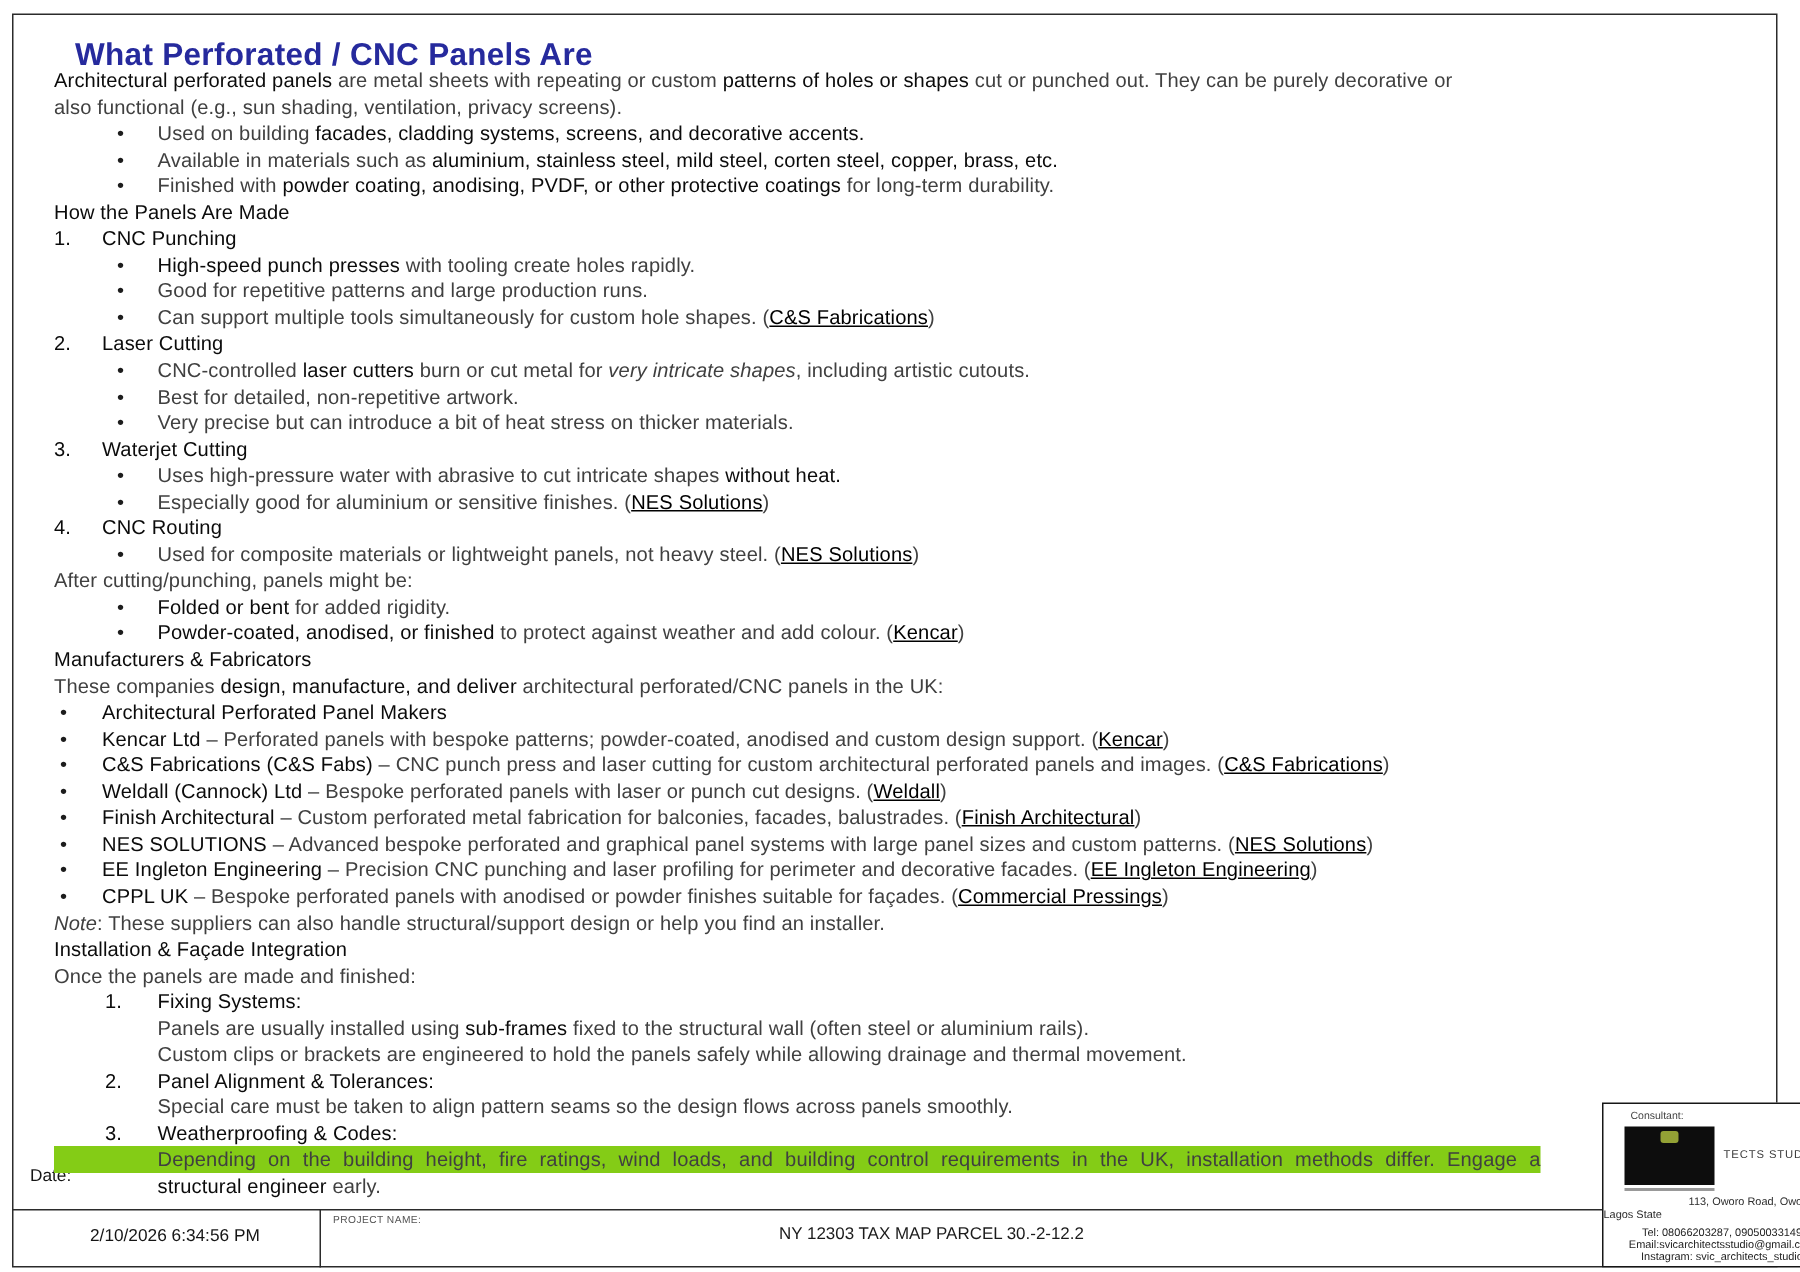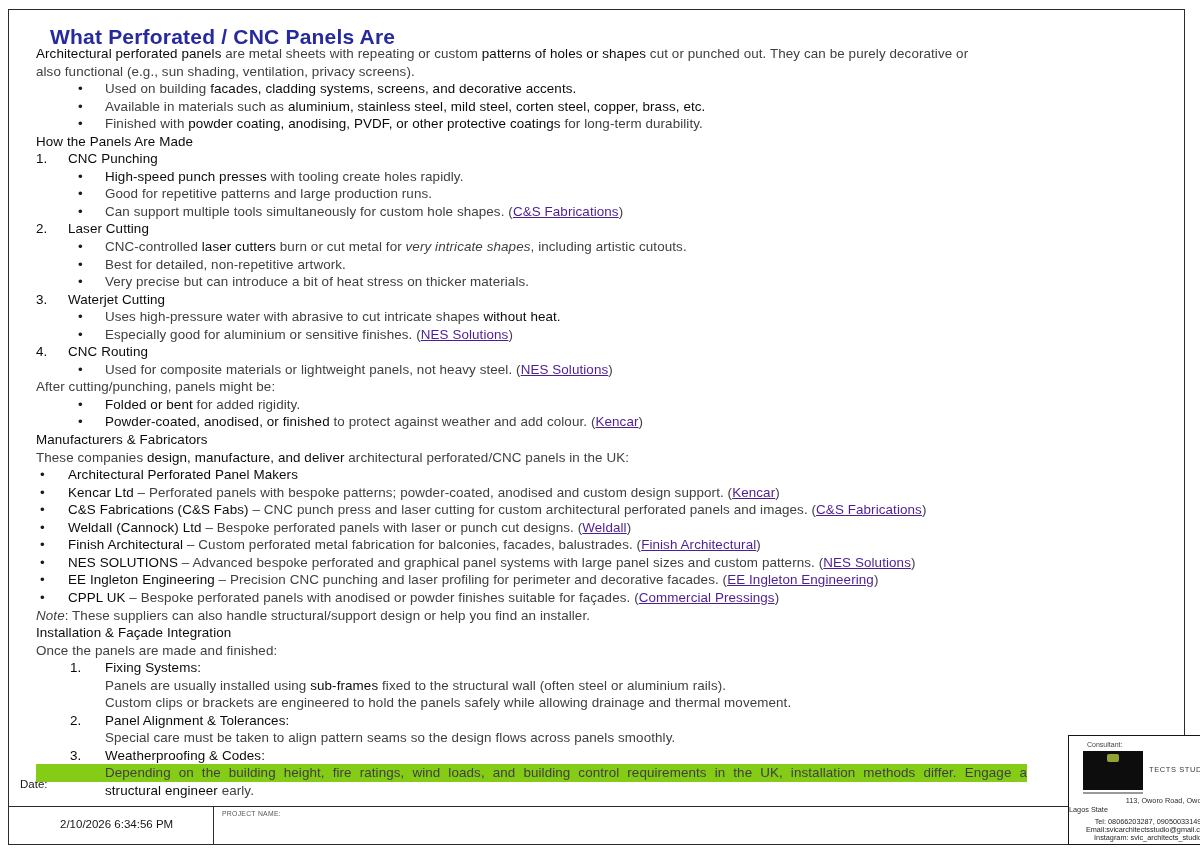--- a/index.html
+++ b/index.html
@@ -17,21 +17,21 @@
     font-size:13.4px;line-height:17.55px;letter-spacing:.1px;color:#404040;}
   .line{position:relative;white-space:pre;}
   .t-para{padding-left:0;} .t-h{padding-left:0;}
   .t-b1{padding-left:32px;} .t-b2{padding-left:69px;}
   .t-n1{padding-left:32px;} .t-nI{padding-left:69px;}
   .t-cont{padding-left:69px;}
   .marker{position:absolute;top:0;color:#1c1c1c;}
   .m-b1{left:4px;} .m-b2{left:42px;} .m-n1{left:0;} .m-nI{left:34px;}
   .b{font-weight:normal;color:#0b0b0b;}
   .i{font-style:italic;}
-  .u{text-decoration:underline;color:#4c1d95;}
+  .u{text-decoration:underline;color:#000000;}
   .wide{word-spacing:4.2px;background:#84cc16;display:inline-block;vertical-align:top;}
   
   .bar-line{position:absolute;left:8px;top:806px;width:1177px;border-top:1.6px solid #2b2b2b;z-index:1;}
   .bar-div{position:absolute;left:213px;top:806px;height:39px;border-left:1.6px solid #2b2b2b;z-index:1;}
   .date-label{position:absolute;left:20px;top:778px;font-size:11.5px;color:#151515;z-index:1;}
   .date-value{position:absolute;left:60px;top:818px;font-size:11.5px;color:#151515;z-index:1;}
   .project-label{position:absolute;left:222px;top:810px;font-size:6.8px;color:#555;letter-spacing:.3px;z-index:1;}
   .project-name{position:absolute;left:215px;top:817px;width:812px;text-align:center;
     font-size:11.3px;line-height:13.5px;color:#1b1b1b;z-index:1;}
   
@@ -56,20 +56,21 @@
 <h1 class="page-title" style="color: rgb(38, 42, 157);">What Perforated / CNC Panels Are</h1>
 
 <div id="doc"><div class="line t-para"><span class="b">Architectural perforated panels</span><span> are metal sheets with repeating or custom </span><span class="b">patterns of holes or shapes</span><span> cut or punched out. They can be purely decorative or</span></div><div class="line t-para"><span>also functional (e.g., sun shading, ventilation, privacy screens).</span></div><div class="line t-b2"><span class="marker m-b2">•</span><span>Used on building </span><span class="b">facades, cladding systems, screens, and decorative accents.</span></div><div class="line t-b2"><span class="marker m-b2">•</span><span>Available in materials such as </span><span class="b">aluminium, stainless steel, mild steel, corten steel, copper, brass, etc.</span></div><div class="line t-b2"><span class="marker m-b2">•</span><span>Finished with </span><span class="b">powder coating, anodising, PVDF, or other protective coatings</span><span> for long-term durability.</span></div><div class="line t-h"><span class="b">How the Panels Are Made</span></div><div class="line t-n1"><span class="marker m-n1 b">1.</span><span class="b">CNC Punching</span></div><div class="line t-b2"><span class="marker m-b2">•</span><span class="b">High-speed punch presses</span><span> with tooling create holes rapidly.</span></div><div class="line t-b2"><span class="marker m-b2">•</span><span>Good for repetitive patterns and large production runs.</span></div><div class="line t-b2"><span class="marker m-b2">•</span><span>Can support multiple tools simultaneously for custom hole shapes. (</span><span class="u">C&amp;S Fabrications</span><span>)</span></div><div class="line t-n1"><span class="marker m-n1 b">2.</span><span class="b">Laser Cutting</span></div><div class="line t-b2"><span class="marker m-b2">•</span><span>CNC-controlled </span><span class="b">laser cutters</span><span> burn or cut metal for </span><span class="i">very intricate shapes</span><span>, including artistic cutouts.</span></div><div class="line t-b2"><span class="marker m-b2">•</span><span>Best for detailed, non-repetitive artwork.</span></div><div class="line t-b2"><span class="marker m-b2">•</span><span>Very precise but can introduce a bit of heat stress on thicker materials.</span></div><div class="line t-n1"><span class="marker m-n1 b">3.</span><span class="b">Waterjet Cutting</span></div><div class="line t-b2"><span class="marker m-b2">•</span><span>Uses high-pressure water with abrasive to cut intricate shapes </span><span class="b">without heat.</span></div><div class="line t-b2"><span class="marker m-b2">•</span><span>Especially good for aluminium or sensitive finishes. (</span><span class="u">NES Solutions</span><span>)</span></div><div class="line t-n1"><span class="marker m-n1 b">4.</span><span class="b">CNC Routing</span></div><div class="line t-b2"><span class="marker m-b2">•</span><span>Used for composite materials or lightweight panels, not heavy steel. (</span><span class="u">NES Solutions</span><span>)</span></div><div class="line t-para"><span>After cutting/punching, panels might be:</span></div><div class="line t-b2"><span class="marker m-b2">•</span><span class="b">Folded or bent</span><span> for added rigidity.</span></div><div class="line t-b2"><span class="marker m-b2">•</span><span class="b">Powder-coated, anodised, or finished</span><span> to protect against weather and add colour. (</span><span class="u">Kencar</span><span>)</span></div><div class="line t-h"><span class="b">Manufacturers &amp; Fabricators</span></div><div class="line t-para"><span>These companies </span><span class="b">design, manufacture, and deliver</span><span> architectural perforated/CNC panels in the UK:</span></div><div class="line t-b1"><span class="marker m-b1">•</span><span class="b">Architectural Perforated Panel Makers</span></div><div class="line t-b1"><span class="marker m-b1">•</span><span class="b">Kencar Ltd</span><span> – Perforated panels with bespoke patterns; powder-coated, anodised and custom design support. (</span><span class="u">Kencar</span><span>)</span></div><div class="line t-b1"><span class="marker m-b1">•</span><span class="b">C&amp;S Fabrications (C&amp;S Fabs)</span><span> – CNC punch press and laser cutting for custom architectural perforated panels and images. (</span><span class="u">C&amp;S Fabrications</span><span>)</span></div><div class="line t-b1"><span class="marker m-b1">•</span><span class="b">Weldall (Cannock) Ltd</span><span> – Bespoke perforated panels with laser or punch cut designs. (</span><span class="u">Weldall</span><span>)</span></div><div class="line t-b1"><span class="marker m-b1">•</span><span class="b">Finish Architectural</span><span> – Custom perforated metal fabrication for balconies, facades, balustrades. (</span><span class="u">Finish Architectural</span><span>)</span></div><div class="line t-b1"><span class="marker m-b1">•</span><span class="b">NES SOLUTIONS</span><span> – Advanced bespoke perforated and graphical panel systems with large panel sizes and custom patterns. (</span><span class="u">NES Solutions</span><span>)</span></div><div class="line t-b1"><span class="marker m-b1">•</span><span class="b">EE Ingleton Engineering</span><span> – Precision CNC punching and laser profiling for perimeter and decorative facades. (</span><span class="u">EE Ingleton Engineering</span><span>)</span></div><div class="line t-b1"><span class="marker m-b1">•</span><span class="b">CPPL UK</span><span> – Bespoke perforated panels with anodised or powder finishes suitable for façades. (</span><span class="u">Commercial Pressings</span><span>)</span></div><div class="line t-para"><span class="i">Note</span><span>: These suppliers can also handle structural/support design or help you find an installer.</span></div><div class="line t-h"><span class="b">Installation &amp; Façade Integration</span></div><div class="line t-para"><span>Once the panels are made and finished:</span></div><div class="line t-nI"><span class="marker m-nI b">1.</span><span class="b">Fixing Systems:</span></div><div class="line t-cont"><span>Panels are usually installed using </span><span class="b">sub-frames</span><span> fixed to the structural wall (often steel or aluminium rails).</span></div><div class="line t-cont"><span>Custom clips or brackets are engineered to hold the panels safely while allowing drainage and thermal movement.</span></div><div class="line t-nI"><span class="marker m-nI b">2.</span><span class="b">Panel Alignment &amp; Tolerances:</span></div><div class="line t-cont"><span>Special care must be taken to align pattern seams so the design flows across panels smoothly.</span></div><div class="line t-nI"><span class="marker m-nI b">3.</span><span class="b">Weatherproofing &amp; Codes:</span></div><div class="line t-cont wide"><span>Depending on the building height, fire ratings, wind loads, and building control requirements in the UK, installation methods differ. Engage a</span></div><div class="line t-cont"><span class="b">structural engineer</span><span> early.</span></div></div>
 
 <div class="bar-line"></div>
 <div class="bar-div"></div>
 <div class="date-label">Date:</div>
 <div class="date-value">2/10/2026 6:34:56 PM</div>
 <div class="project-label">PROJECT NAME:</div>
 <div class="project-name">
+  <div>NY 12303 TAX MAP PARCEL 30.-2-12.2</div>
 </div>
 
 <div class="consultant">
   <div class="c-label">Consultant:</div>
   <div class="c-logo">
     <div class="c-glyph"></div>
   </div>
   <div class="c-micro"></div>
   <div class="c-studio">TECTS STUDIO</div>
   <div class="c-addr1">113, Oworo Road, Oworoshoki,</div>

